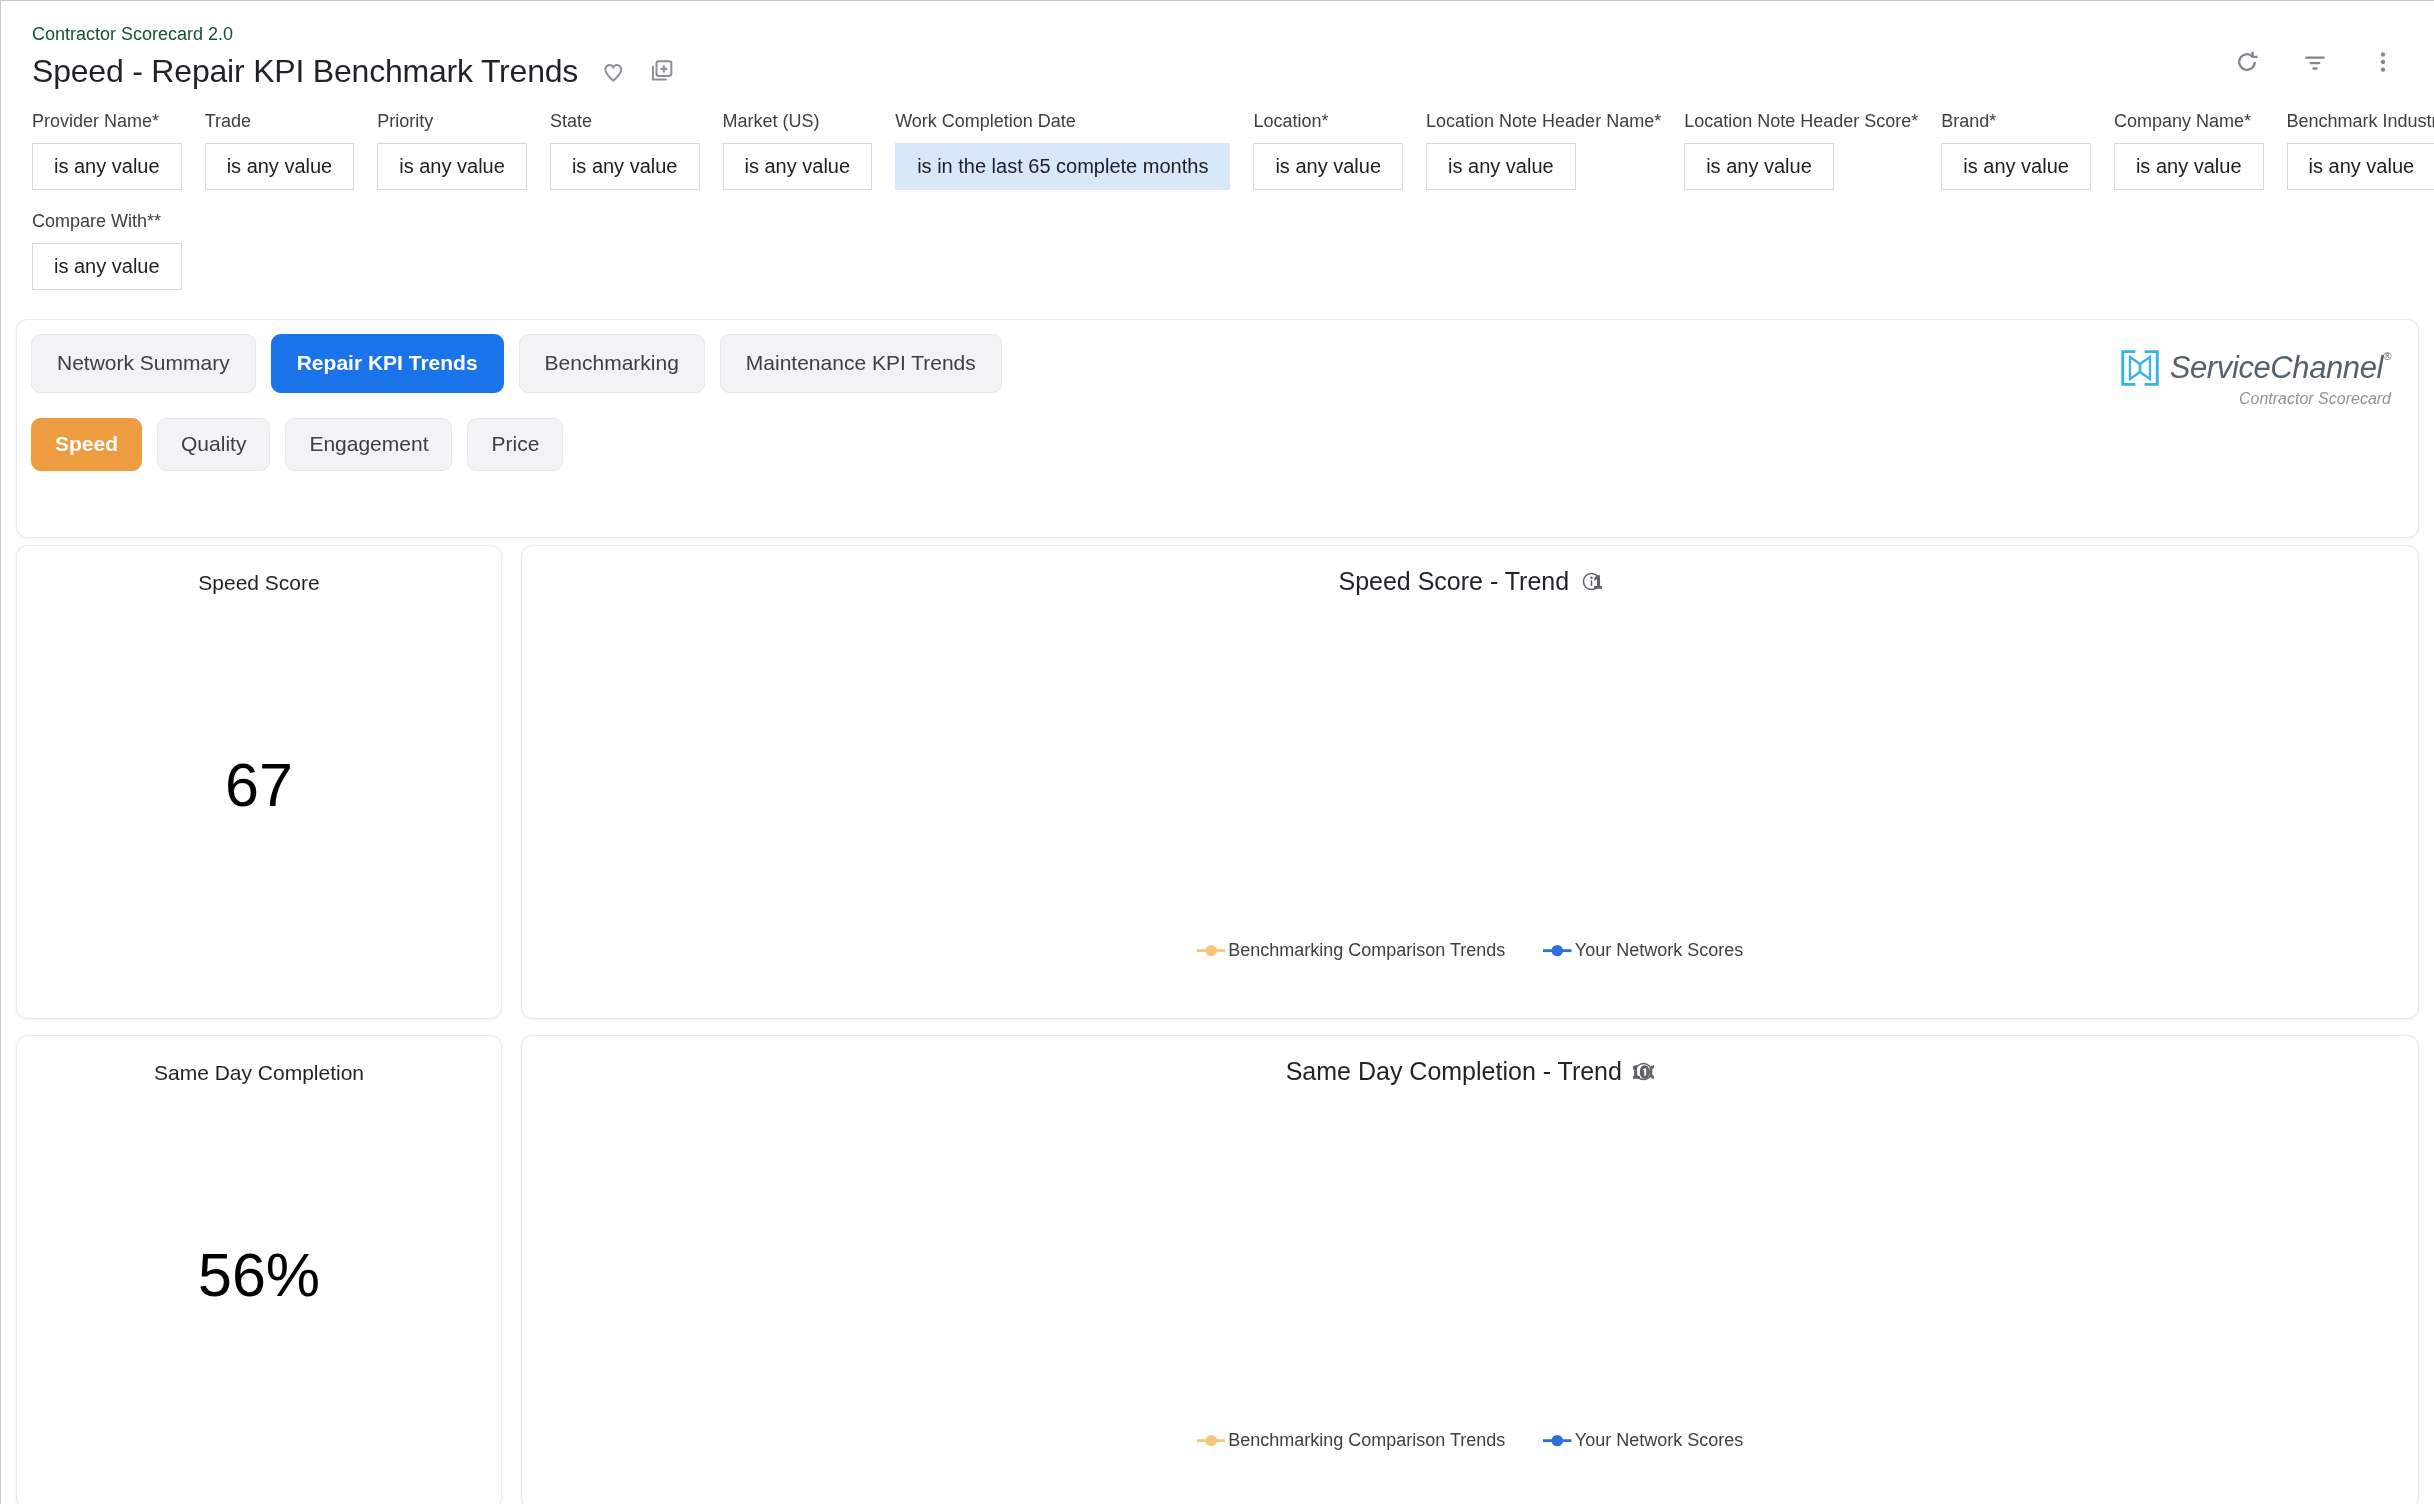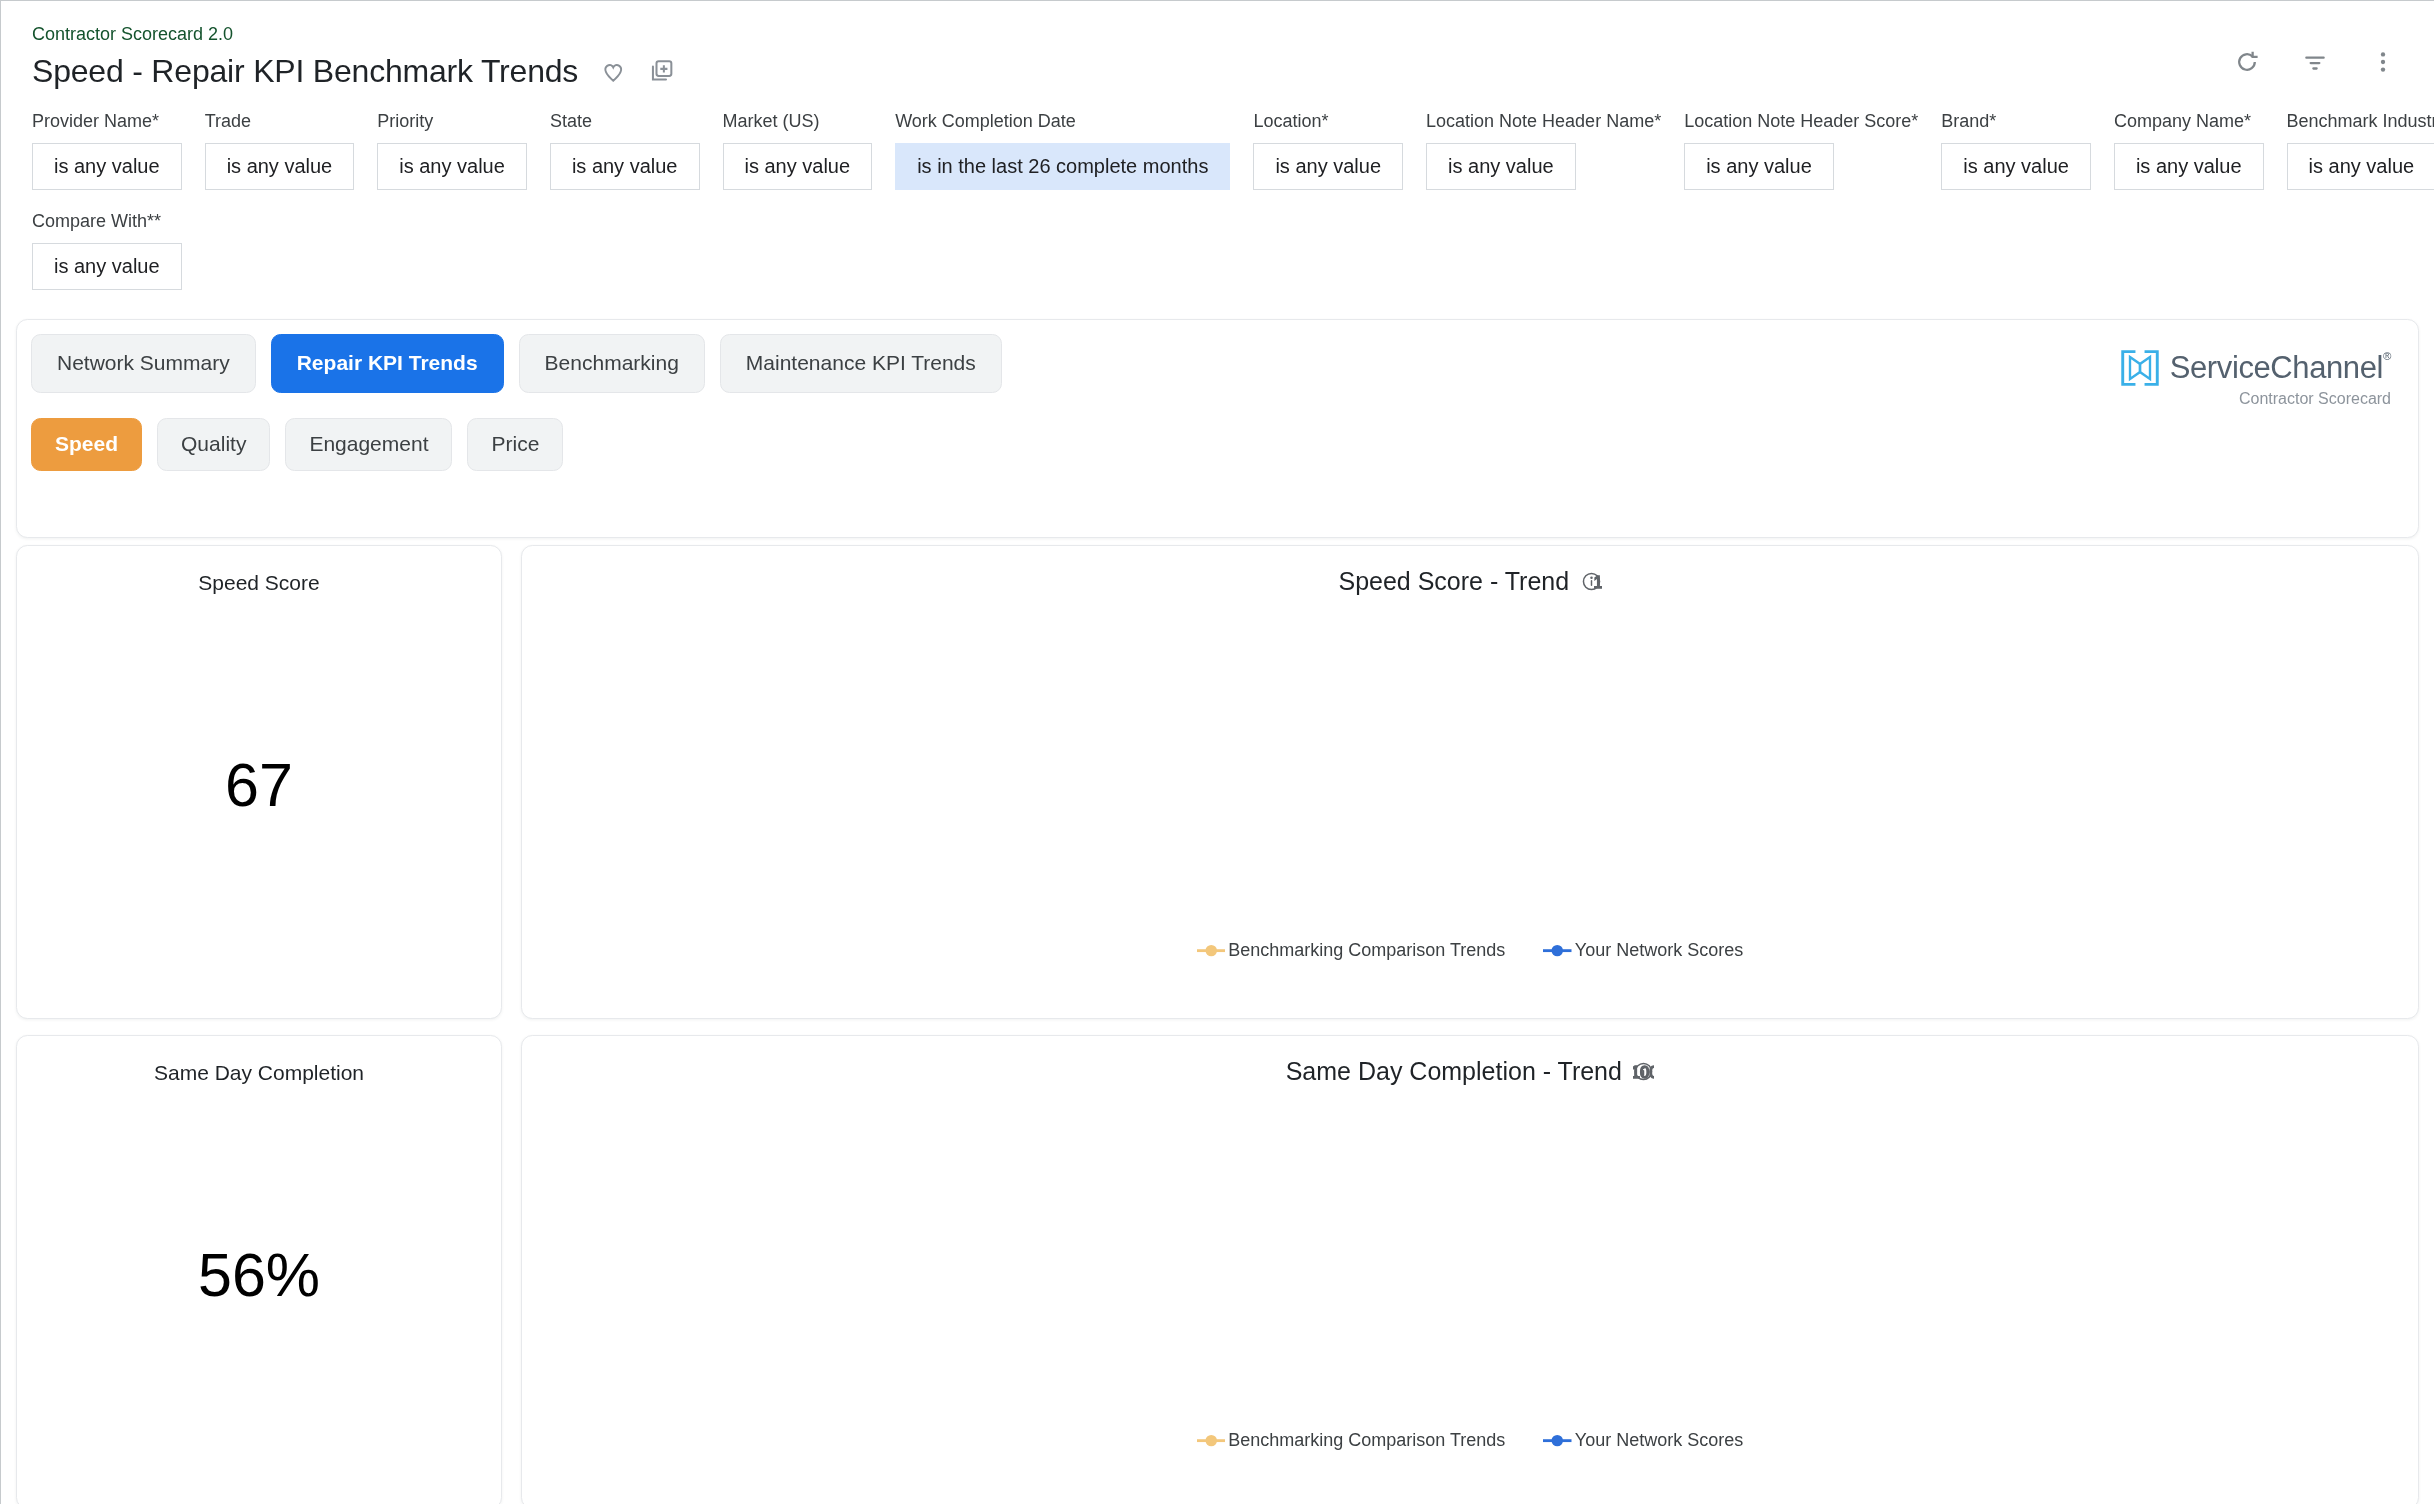--- a/index.html
+++ b/index.html
@@ -32,21 +32,21 @@
           box-shadow:0 1px 2.9px rgba(60,64,67,.07); }
   .tab-card { position:relative; padding:14px; height:219px; }
   .tab-row { display:flex; gap:15px; }
   .tab-row.secondary { margin-top:25px; }
   .tab-btn { height:59px; padding:0 25px; border-radius:9.5px; background:#f1f3f4;
              border:1px solid #e4e6e9; font-size:21px; color:#3c4043; font-family:inherit; cursor:pointer; }
   .tab-row.secondary .tab-btn { height:53px; padding:0 23px; }
   .tab-btn.active-blue { background:#1a73e8; border-color:#1a73e8; color:#fff; font-weight:bold; }
   .tab-btn.active-orange { background:#ed9c3f; border-color:#ed9c3f; color:#fff; font-weight:bold; }
 
-  .logo { position:absolute; top:28.5px; right:27px; text-align:right; }
+  .logo { position:absolute; top:28.5px; right:27px; text-align:right;font-style:italic; }
   .logo-top { display:flex; align-items:center; gap:7.6px; justify-content:flex-end; }
   .logo-name { font-size:31px; color:#54616e; letter-spacing:-0.4px; }
   .logo-reg { font-size:11.4px; color:#54616e; vertical-align:top; }
   .logo-sub { font-size:16px; color:#8d949c; margin-top:1.9px; }
 
   
   .grid-row { display:flex; gap:19px; margin-top:7.6px; }
   .grid-row + .grid-row { margin-top:16px; }
   .kpi-tile { width:486px; height:474px; display:flex; flex-direction:column; align-items:center; padding-top:25px; }
   .kpi-title { font-size:21px; color:#1f2327; }
@@ -107,21 +107,21 @@
         </svg>
       </button>
     </div>
 
     <div class="filter-row" id="filters-row-1">
         <div><div class="filter-label">Provider Name*</div><button class="filter-pill">is any value</button></div>
         <div><div class="filter-label">Trade</div><button class="filter-pill">is any value</button></div>
         <div><div class="filter-label">Priority</div><button class="filter-pill">is any value</button></div>
         <div><div class="filter-label">State</div><button class="filter-pill">is any value</button></div>
         <div><div class="filter-label">Market (US)</div><button class="filter-pill">is any value</button></div>
-        <div><div class="filter-label">Work Completion Date</div><button class="filter-pill highlighted">is in the last 26 complete months</button></div>
+        <div><div class="filter-label">Work Completion Date</div><button class="filter-pill highlighted">is in the last 65 complete months</button></div>
         <div><div class="filter-label">Location*</div><button class="filter-pill">is any value</button></div>
         <div><div class="filter-label">Location Note Header Name*</div><button class="filter-pill">is any value</button></div>
         <div><div class="filter-label">Location Note Header Score*</div><button class="filter-pill">is any value</button></div>
         <div><div class="filter-label">Brand*</div><button class="filter-pill">is any value</button></div>
         <div><div class="filter-label">Company Name*</div><button class="filter-pill">is any value</button></div>
         <div><div class="filter-label">Benchmark Industry**</div><button class="filter-pill">is any value</button></div>
       </div>
     <div class="filter-row" id="filters-row-2">
         <div><div class="filter-label">Compare With**</div><button class="filter-pill">is any value</button></div>
       </div>

